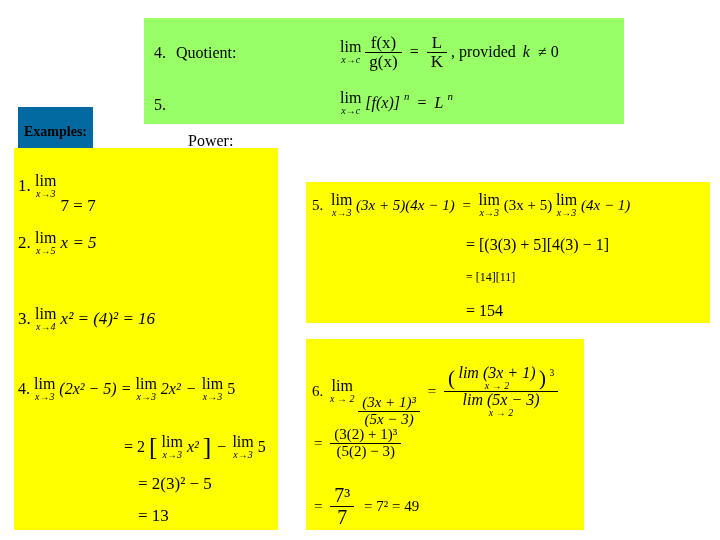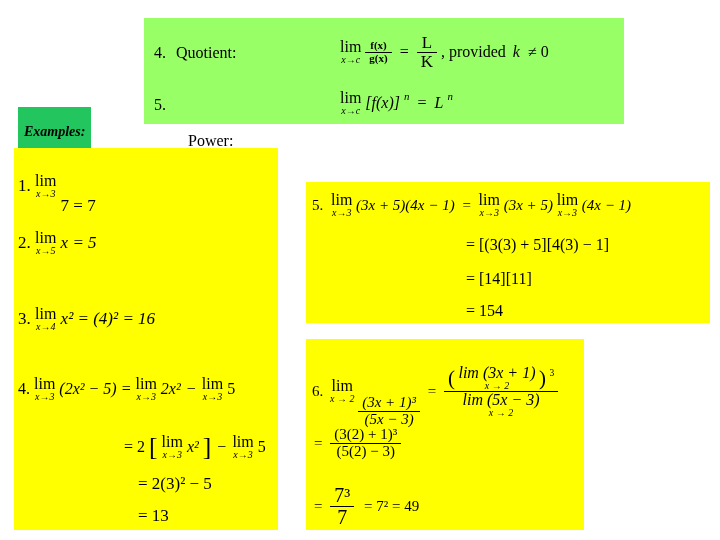--- a/index.html
+++ b/index.html
@@ -18,27 +18,26 @@
     position: absolute;
     box-sizing: border-box;
   }
   .green {
     background: #99ff66;
   }
   .yellow {
     background: #ffff00;
   }
   .examples-badge {
-    background: #22c55e;
+    background: #0369a1;
     font-family: "Liberation Serif", serif;
     font-weight: bold;
     font-size: 14px;
     color: #000;
     padding: 17px 6px;
-    font-style: italic;
   }
   
   #top-green {
     left: 144px;
     top: 18px;
     width: 480px;
     height: 106px;
   }
   .math {
     position: absolute;
@@ -102,21 +101,21 @@
 <div class="panel green" id="top-green">
 
   <div class="math" style="left:10px; top:26px; font-size:16px;">4.</div>
   <div class="math" style="left:32px; top:26px; font-size:16px;">Quotient:</div>
 
   <div class="math" style="left:196px; top:16px; font-size:16px;">
     <span class="lim">
       <span class="top">lim</span>
       <span class="sub">x→c</span>
     </span>
-    <span class="frac" style="font-size:11px;font-weight:bold;">
+    <span class="frac" style="font-size:17px;">
       <span class="num">f(x)</span>
       <span class="den">g(x)</span>
     </span>
     <span style="display:inline-block; vertical-align:middle; padding:0 4px;">=</span>
     <span class="frac" style="font-size:17px;">
       <span class="num">L</span>
       <span class="den">K</span>
     </span>
     <span style="display:inline-block; vertical-align:middle;">, provided</span>
     <span style="display:inline-block; vertical-align:middle; font-style:italic; padding-left:3px;">k</span>
@@ -220,30 +219,30 @@
     <span class="lim">
       <span class="top">lim</span>
       <span class="sub">x→3</span>
     </span>
     <span style="display:inline-block; vertical-align:middle; font-style:italic;">(3x + 5)(4x − 1)</span>
     <span style="display:inline-block; vertical-align:middle; padding:0 4px;">=</span>
     <span class="lim">
       <span class="top">lim</span>
       <span class="sub">x→3</span>
     </span>
-    <span style="display:inline-block; vertical-align:middle; font-style:italic;">(3x + 5)</span>
+    <span style="display:inline-block; vertical-align:middle; ">(3x + 5)</span>
     <span class="lim">
       <span class="top">lim</span>
       <span class="sub">x→3</span>
     </span>
     <span style="display:inline-block; vertical-align:middle; font-style:italic;">(4x − 1)</span>
   </div>
 
   <div class="math line" style="left:160px; top:54px; font-size:16px;">= [(3(3) + 5][4(3) − 1]</div>
-  <div class="math line" style="left:160px; top:88px; font-size:16px;">= [14][11]</div>
+  <div class="math line" style="left:160px; top:88px; font-size:12px;">= [14][11]</div>
   <div class="math line" style="left:160px; top:120px; font-size:16px;">= 154</div>
 </div>
 
 <div class="panel yellow" id="right-bottom-yellow">
 
   <div class="math line" style="left:6px; top:16px; font-size:15px;">
     <span style="display:inline-block; vertical-align:middle; padding-right:3px;">6.</span>
     <span class="lim">
       <span class="top">lim</span>
       <span class="sub">x → 2</span>

